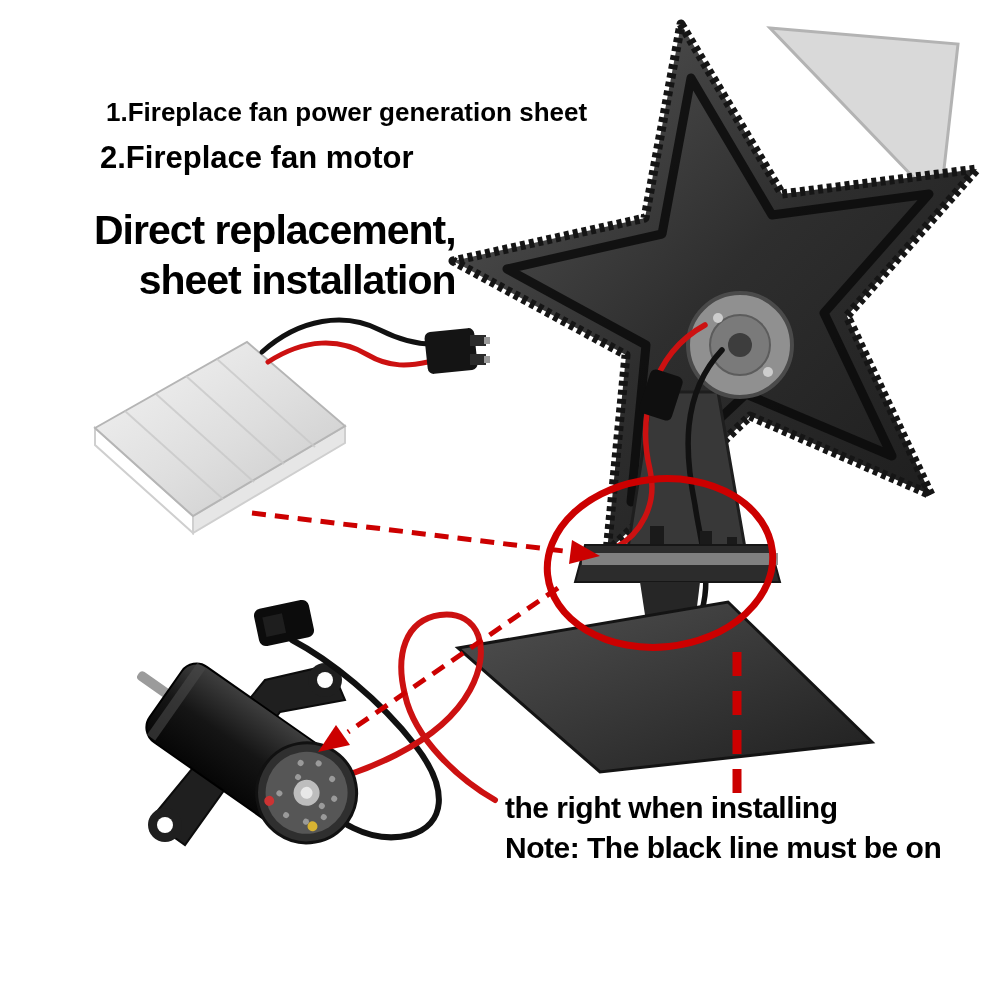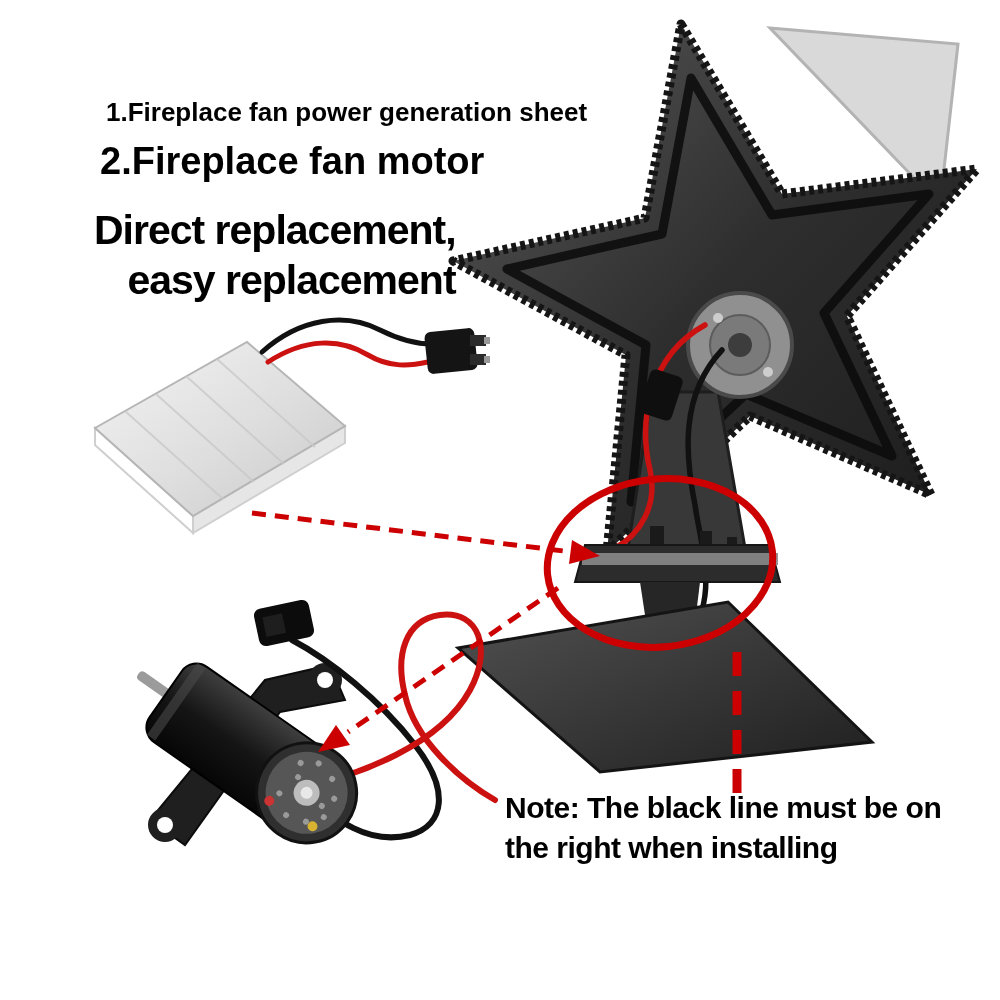--- a/index.html
+++ b/index.html
@@ -7,21 +7,21 @@
   body {
     background:#ffffff;
     font-family:"Liberation Sans", sans-serif;
     position:relative;
     overflow:hidden;
   }
   .stage { position:absolute; left:0; top:0; width:820px; height:1000px; }
   svg.art { position:absolute; left:0; top:0; }
   .annot { position:absolute; font-weight:bold; color:#000; white-space:nowrap; }
   #item1 { left:106px; top:97px;  font-size:26px; }
-  #item2 { left:100px; top:140px; font-size:38px; }
+  #item2 { left:100px; top:140px; font-size:31px; }
   #headline { left:94px; top:205px; font-size:41px; line-height:1.22; letter-spacing:-1px;text-align:right; }
   #note { left:505px; top:788px; font-size:30px; line-height:1.32; letter-spacing:-0.5px; }
 </style>
 </head>
 <body>
 
 <div class="stage">
 
   <svg class="art" width="1000" height="1000" viewBox="0 0 1000 1000">
     <defs>
@@ -162,21 +162,21 @@
       <line x1="737" y1="652" x2="737" y2="798" stroke="#cc0000" stroke-width="9" stroke-dasharray="24 15"></line>
     </g>
   </svg>
 
   <div id="item1" class="annot">1.Fireplace fan power generation sheet</div>
 
   <div id="item2" class="annot">2.Fireplace fan motor</div>
 
   <div id="headline" class="annot">
     <div>Direct replacement,</div>
-    <div>easy replacement</div>
+    <div>sheet installation</div>
   </div>
 
   <div id="note" class="annot">
+    <div>the right when installing</div>
     <div>Note: The black line must be on</div>
-    <div>the right when installing</div>
   </div>
 
 </div>
 
 </body></html>

